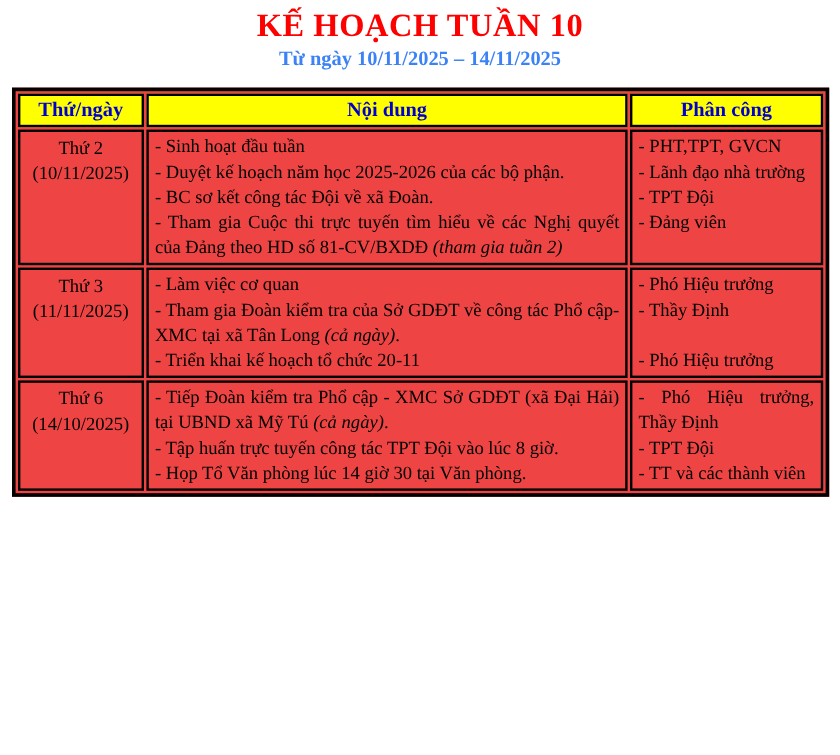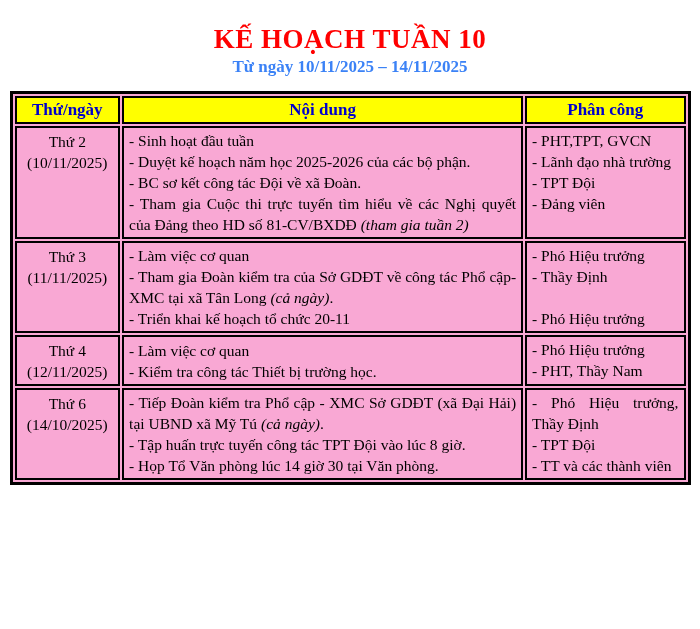--- a/index.html
+++ b/index.html
@@ -6,21 +6,21 @@
     margin: 0;
     padding: 0;
     background: #ffffff;
     width: 700px;
     font-family: "Liberation Serif", "DejaVu Serif", serif;
   }
   .page {
     width: 700px;
     min-height: 629px;
     box-sizing: border-box;
-    padding-top: 24px;
+    padding-top: 6px;
   }
   .doc-title {
     margin: 0 0 2px 0;
     text-align: center;
     color: #FF0000;
     font-size: 27px;
     font-weight: bold;
     letter-spacing: 0.5px;
   }
   .doc-subtitle {
@@ -30,21 +30,21 @@
     font-size: 17px;
     font-weight: bold;
   }
   table.schedule {
     margin: 0 auto;
     width: 681px;
     table-layout: fixed;
     border-collapse: separate;
     border-spacing: 2px;
     border: 3px solid #000000;
-    background: #f9a8d4;
+    background: #ef4444;
   }
   th, td {
     border: 2px solid #000000;
     box-sizing: border-box;
     overflow: hidden;
   }
   th {
     background: #FFFF00;
     color: #0000CC;
     font-size: 17px;
@@ -126,34 +126,20 @@
           </td>
           <td class="cell-assign">
             <p>- Phó Hiệu trưởng</p>
             <p>- Thầy Định</p>
             <p>&nbsp;</p>
             <p>- Phó Hiệu trưởng</p>
           </td>
         </tr>
         <tr>
           <td class="cell-day">
-            <div>Thứ 4</div>
-            <div>(12/11/2025)</div>
-          </td>
-          <td class="cell-content">
-            <p>- Làm việc cơ quan</p>
-            <p>- Kiểm tra công tác Thiết bị trường học.</p>
-          </td>
-          <td class="cell-assign">
-            <p>- Phó Hiệu trưởng</p>
-            <p>- PHT, Thầy Nam</p>
-          </td>
-        </tr>
-        <tr>
-          <td class="cell-day">
             <div>Thứ 6</div>
             <div>(14/10/2025)</div>
           </td>
           <td class="cell-content">
             <p>- Tiếp Đoàn kiểm tra Phổ cập - XMC Sở GDĐT (xã Đại Hải) tại UBND xã Mỹ Tú <i>(cả ngày)</i>.</p>
             <p>- Tập huấn trực tuyến công tác TPT Đội vào lúc 8 giờ.</p>
             <p>- Họp Tổ Văn phòng lúc 14 giờ 30 tại Văn phòng.</p>
           </td>
           <td class="cell-assign">
             <p>- Phó Hiệu trưởng, Thầy Định</p>

